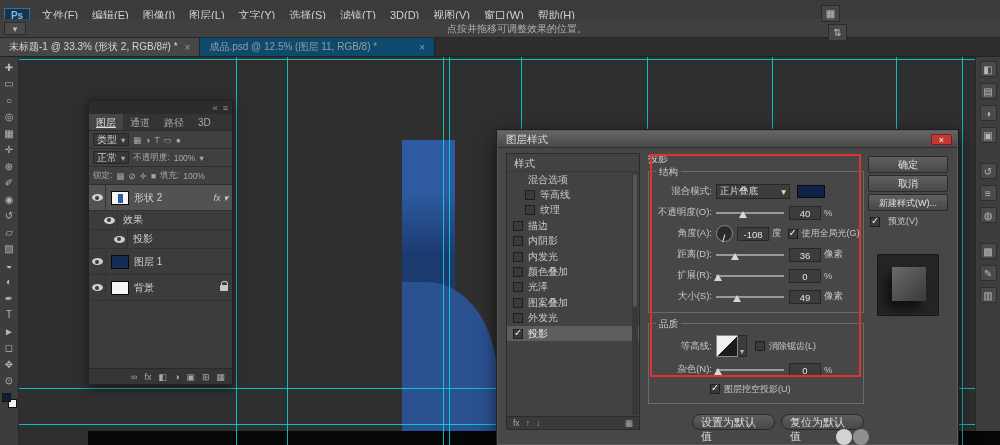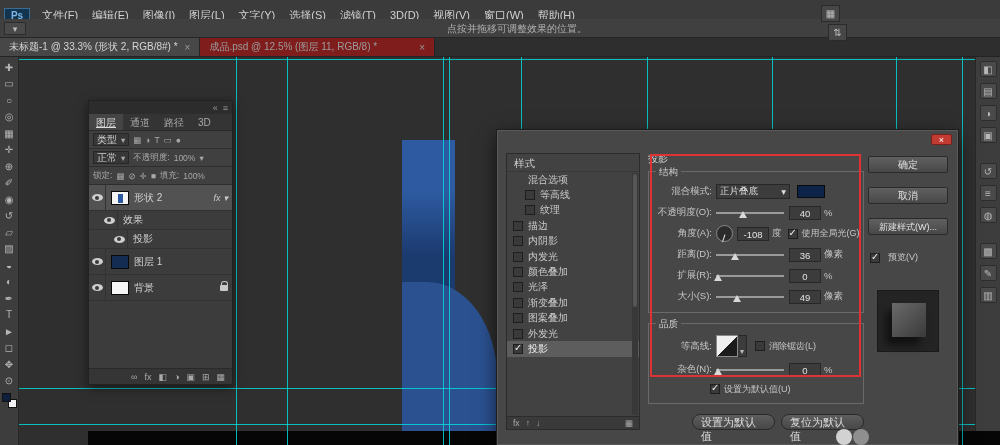--- a/index.html
+++ b/index.html
@@ -10,21 +10,21 @@
   .menubar { position:absolute; top:0; left:0; right:0; height:32px; background:#3b3b3b; border-bottom:1px solid #262626; display:flex; align-items:center; z-index:9; }
   .logo { width:26px; height:15px; margin:0 5px 0 4px; background:#12344f; color:#7db7e8; font-size:10px; font-weight:bold; display:flex; align-items:center; justify-content:center; border:1px solid #3c6d94; }
   .menu-item { padding:0 7px; font-size:11px; color:#d2d2d2; line-height:19px; white-space:nowrap; }
   .optionsbar { position:absolute; top:19px; left:0; right:0; height:19px; background:#404040; border-bottom:1px solid #262626; z-index:9; }
   .opt-tool { position:absolute; left:4px; top:3px; width:22px; height:13px; background:#4a4a4a; border:1px solid #2c2c2c; font-size:9px; color:#bbb; text-align:center; line-height:12px; }
   .opt-hint { position:absolute; left:447px; top:0; font-size:10px; color:#b0b0b0; line-height:19px; }
   .top-icon { position:absolute; width:19px; height:17px; background:#474747; border:1px solid #2a2a2a; color:#c0c0c0; font-size:10px; text-align:center; line-height:16px; z-index:25; }
   .tabbar { position:absolute; top:38px; left:0; right:0; height:19px; background:#2e2e2e; border-bottom:1px solid #232323; display:flex; z-index:9; }
   .tab { display:flex; align-items:center; gap:7px; padding:0 9px; font-size:10px; border-right:1px solid #242424; white-space:nowrap; }
   .tab.active { background:#474747; color:#d6d6d6; }
-  .tab.inactive { background:#7f1d1d; color:#9b9b9b;gap:42px; }
+  .tab.inactive { background:#0c4a6e; color:#9b9b9b;gap:42px; }
   .tab .x { color:#999; font-size:10px; }
 
   
   .toolbar { position:absolute; left:0; top:57px; bottom:0; width:19px; background:#3d3d3d; border-right:1px solid #282828; display:flex; flex-direction:column; align-items:center; padding-top:3px; gap:2.5px; z-index:8; }
   .tool { width:15px; height:14px; font-size:10px; color:#b5b5b5; display:flex; align-items:center; justify-content:center; }
   .swatches { position:relative; width:15px; height:15px; margin-top:3px; }
   .swatch-bg { position:absolute; right:0; bottom:0; width:9px; height:9px; background:#f2f2f2; border:1px solid #111; }
   .swatch-fg { position:absolute; left:0; top:0; width:9px; height:9px; border:1px solid #111; }
 
   
@@ -96,21 +96,21 @@
   .unit { font-size:9.5px; color:#c6c6c6; margin-left:3px; white-space:nowrap; }
   .dial { position:relative; width:17px; height:17px; border-radius:50%; background:#2b2b2b; border:1px solid #8a8a8a; flex:none; margin-right:4px; }
   .dial i { position:absolute; left:50%; top:50%; width:8px; height:1px; background:#e0e0e0; transform-origin:0 50%; transform:rotate(108deg); }
   .cbl { font-size:9px; color:#c6c6c6; margin-left:4px; white-space:nowrap; }
   .contour { width:22px; height:22px; border:1px solid #8a8a8a; background:linear-gradient(315deg,#1c1c1c 49%,#f0f0f0 50%); flex:none; }
   .cdrop { width:9px; height:22px; background:#3c3c3c; border:1px solid #272727; border-left:none; color:#bbb; font-size:8px; display:flex; align-items:flex-end; justify-content:center; flex:none; }
   .pbtn-row { display:flex; gap:6px; margin:2px 0 0 44px; }
   .pbtn { height:16px; padding:0 8px; background:linear-gradient(#5e5e5e,#474747); border:1px solid #2a2a2a; border-radius:8px; font-size:11px; color:#ddd; line-height:14px; }
 
   .dlg-side { position:absolute; right:9px; top:25px; width:80px; display:flex; flex-direction:column; }
-  .sbtn { height:17px; background:linear-gradient(#606060,#484848); border:1px solid #2a2a2a; border-radius:2px; font-size:10px; color:#e0e0e0; text-align:center; line-height:16px; margin-bottom:14px; white-space:nowrap; }
+  .sbtn { height:17px; background:linear-gradient(#606060,#484848); border:1px solid #2a2a2a; border-radius:2px; font-size:10px; color:#e0e0e0; text-align:center; line-height:16px; margin-bottom:2px; white-space:nowrap; }
   .prevrow { display:flex; align-items:center; gap:4px; margin:2px 0 0 2px; }
   .preview-box { margin:26px auto 0; width:62px; height:62px; background:#242424; border:1px solid #1a1a1a; position:relative; }
   .preview-box i { position:absolute; left:14px; top:12px; width:34px; height:34px; background:linear-gradient(135deg,#6a6a6a,#3a3a3a); box-shadow:-6px 8px 8px rgba(0,0,0,.55); }
 
   .red-annot { position:absolute; left:650px; top:154px; width:211px; height:223px; border:2px solid #e03232; z-index:30; pointer-events:none; background:transparent; }
 </style>
 </head>
 <body>
 
 <div id="app">
@@ -296,20 +296,21 @@
       <span>fx</span>
       <span>◧</span>
       <span>◑</span>
       <span>▣</span>
       <span>⊞</span>
       <span>▦</span>
     </div>
   </div>
 
   <div class="dlg">
+    <div class="dlg-title">图层样式</div>
     <span class="dlg-close" style="background: rgb(194, 59, 50);">×</span>
 
     <div class="dlg-styles">
       <div class="sl-head">样式</div>
       <div class="sli">
           <span style="width:10px"></span>
           <span>混合选项</span>
         </div>
       <div class="sli sub">
           <span class="cb"></span>
@@ -331,24 +332,20 @@
           <span class="cb"></span>
           <span>内发光</span>
         </div>
       <div class="sli">
           <span class="cb"></span>
           <span>颜色叠加</span>
         </div>
       <div class="sli">
           <span class="cb"></span>
           <span>光泽</span>
-        </div>
-      <div class="sli">
-          <span class="cb"></span>
-          <span>渐变叠加</span>
         </div>
       <div class="sli">
           <span class="cb"></span>
           <span>图案叠加</span>
         </div>
       <div class="sli">
           <span class="cb"></span>
           <span>外发光</span>
         </div>
       <div class="sli sel">
@@ -441,21 +438,21 @@
           <span class="slider">
               <i class="th" style="left:3%"></i>
             </span>
           <span class="vbox">0</span>
           <span class="unit">%</span>
         </div>
         <div class="frow" style="height:18px; padding-left:56px">
           <span class="cb">
               <i class="ck">✓</i>
             </span>
-          <span class="cbl">设置为默认值(U)</span>
+          <span class="cbl">图层挖空投影(U)</span>
         </div>
       </div>
 
       <div class="pbtn-row">
         <span class="pbtn">设置为默认值</span>
         <span class="pbtn">复位为默认值</span>
       </div>
     </div>
 
     <div class="dlg-side">

